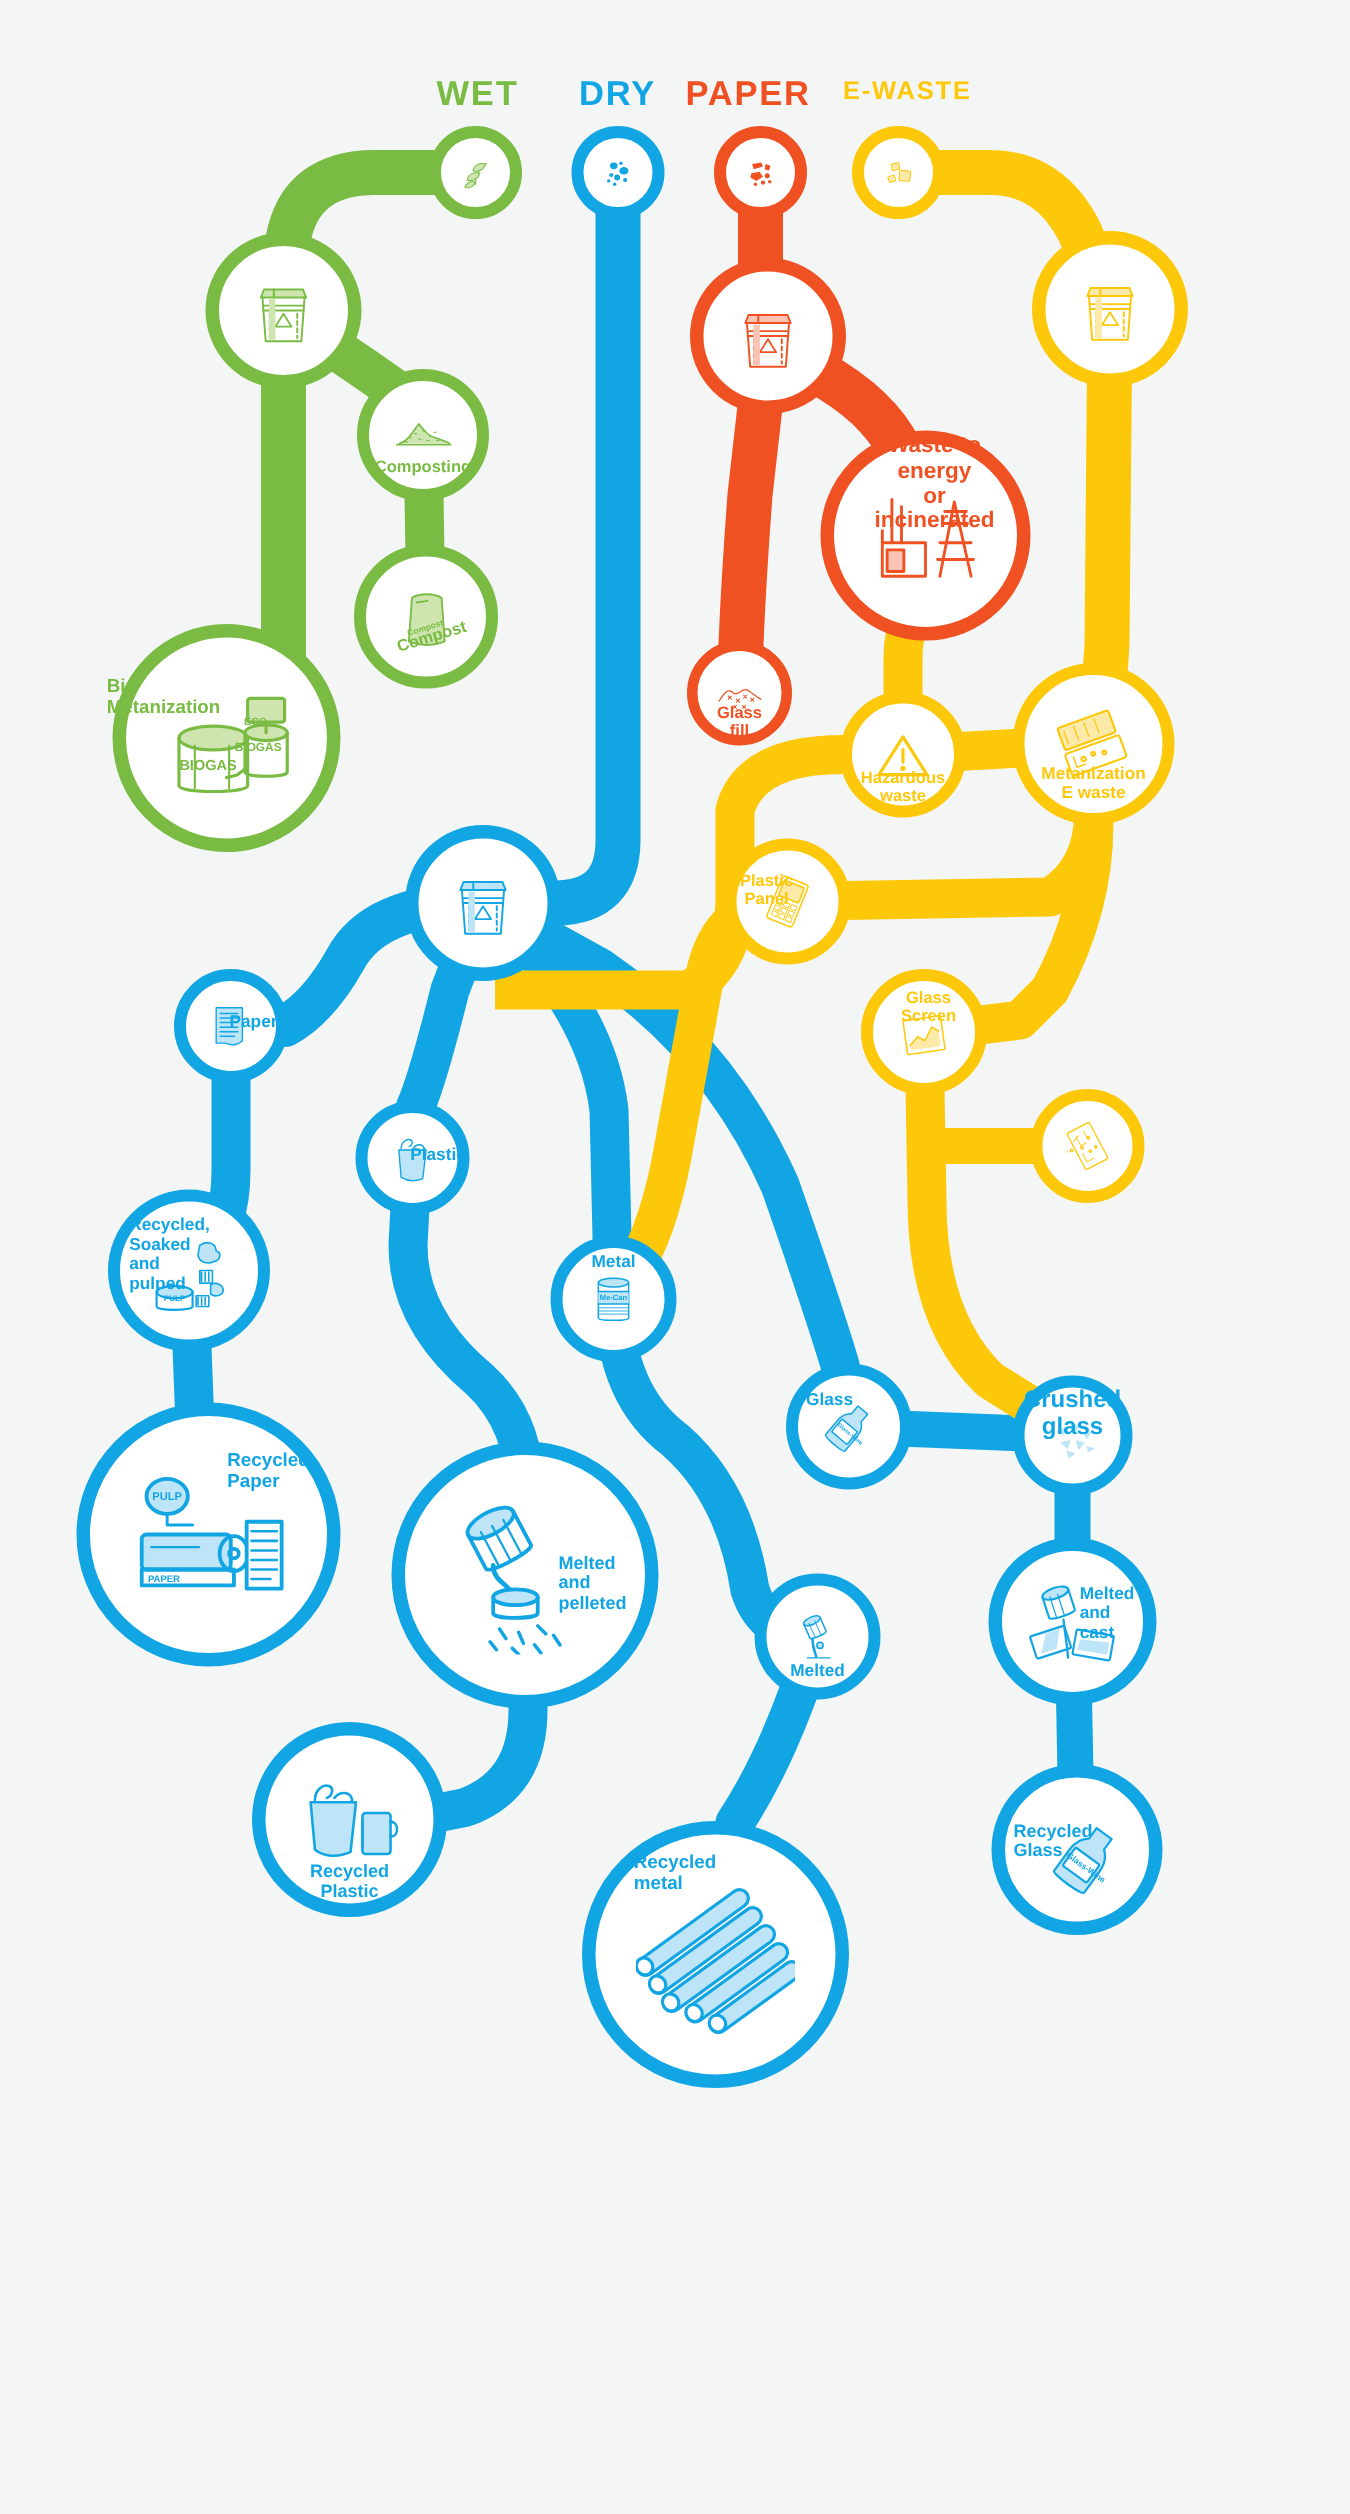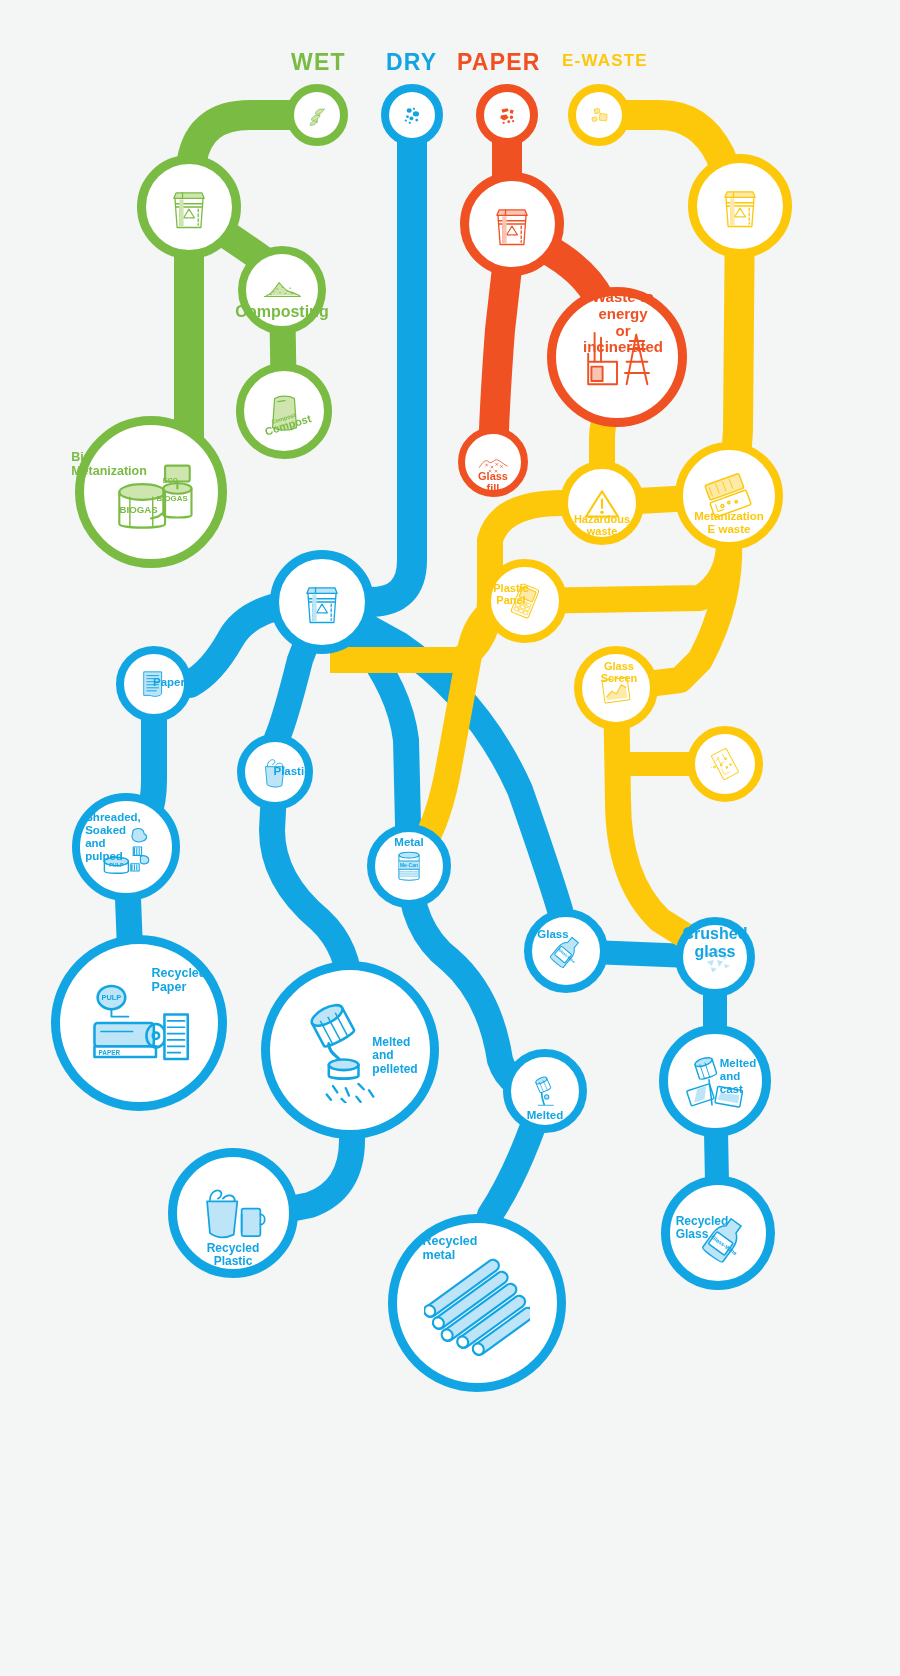--- a/index.html
+++ b/index.html
@@ -141,21 +141,21 @@
           <svg viewBox="0 0 100 100" preserveAspectRatio="xMidYMid meet">
             <g stroke="#79bb43" fill="none" stroke-width="2.4" stroke-linecap="round" stroke-linejoin="round">
               <path d="M16 62 C28 60 34 46 44 34 C52 44 58 52 68 54 C76 56 82 60 88 62" fill="#cfe5b0"></path>
               <path d="M12 64 L90 64"></path>
               <g stroke-width="1.6">
                 <path d="M30 54 l3 0 M38 48 l3 0 M50 44 l3 0 M60 52 l3 0 M70 58 l3 0 M24 60 l3 0 M44 56 l3 0 M56 58 l3 0 M66 46 l3 0"></path>
               </g>
             </g>
           </svg>
         </div>
-        <div class="lbl" style="color: rgb(121, 187, 67); font-size: 16px; left: 50%; top: 50%; transform: translate(-50%, -50%) translate(0px, 22px); text-align: right;">Composting</div>
+        <div class="lbl" style="color: rgb(121, 187, 67); font-size: 11px; left: 50%; top: 50%; transform: translate(-50%, -50%) translate(0px, 22px); text-align: right;">Composting</div>
       </div>
       <div class="node" style="left: 236px; top: 363px; width: 96px; height: 96px; border: 8px solid rgb(121, 187, 67);">
         <div class="art" style="padding: 14px; box-sizing: border-box;">
           <svg viewBox="0 0 100 100" preserveAspectRatio="xMidYMid meet">
             <g stroke="#79bb43" fill="none" stroke-width="2.4" stroke-linecap="round" stroke-linejoin="round">
               <path d="M32 26 C42 20 60 20 70 26 L74 82 C60 88 42 88 28 82 Z" fill="#cfe5b0"></path>
               <path d="M38 32 L52 30"></path>
             </g>
             <text x="50" y="68" text-anchor="middle" font-size="11" font-weight="bold" fill="#79bb43" font-family="&quot;Liberation Sans&quot;,sans-serif" transform="rotate(-17 50 68)">Compost</text>
           </svg>
@@ -388,21 +388,21 @@
               <g stroke-width="1.8">
                 <path d="M62 22 C70 16 80 20 80 28 C86 30 86 38 78 40 C70 44 60 40 60 32 Z" fill="#bde5f7"></path>
                 <path d="M62 50 l14 0 l0 14 l-14 0 Z M64 52 l0 10 M68 52 l0 10 M72 52 l0 10"></path>
                 <path d="M74 66 C80 62 88 66 88 72 C88 78 78 80 74 76 Z" fill="#bde5f7"></path>
                 <path d="M58 78 l14 0 l0 12 l-14 0 Z M60 80 l0 8 M64 80 l0 8 M68 80 l0 8"></path>
               </g>
             </g>
             <text x="34" y="84" text-anchor="middle" font-size="9" font-weight="bold" fill="#12a5e4" font-family="&quot;Liberation Sans&quot;,sans-serif">PULP</text>
           </svg>
         </div>
-        <div class="lbl" style="color: rgb(18, 165, 228); font-size: 11.5px; left: 50%; top: 50%; transform: translate(-50%, -50%) translate(-13px, -10px);">Shreaded,
+        <div class="lbl" style="color: rgb(18, 165, 228); font-size: 11.5px; left: 50%; top: 50%; transform: translate(-50%, -50%) translate(-13px, -10px);">Recycled,
 Soaked
 and pulped</div>
       </div>
       <div class="node" style="left: 367px; top: 824px; width: 84px; height: 84px; border: 8px solid rgb(18, 165, 228);">
         <div class="art" style="padding: 13px; box-sizing: border-box;">
           <svg viewBox="0 0 100 100" preserveAspectRatio="xMidYMid meet">
             <g stroke="#12a5e4" fill="none" stroke-width="2.4" stroke-linecap="round" stroke-linejoin="round">
               <ellipse cx="50" cy="24" rx="24" ry="7" fill="#bde5f7"></ellipse>
               <path d="M26 24 L26 80 C26 85 74 85 74 80 L74 24"></path>
               <rect x="26" y="38" width="48" height="20" fill="#bde5f7" stroke="none"></rect>

